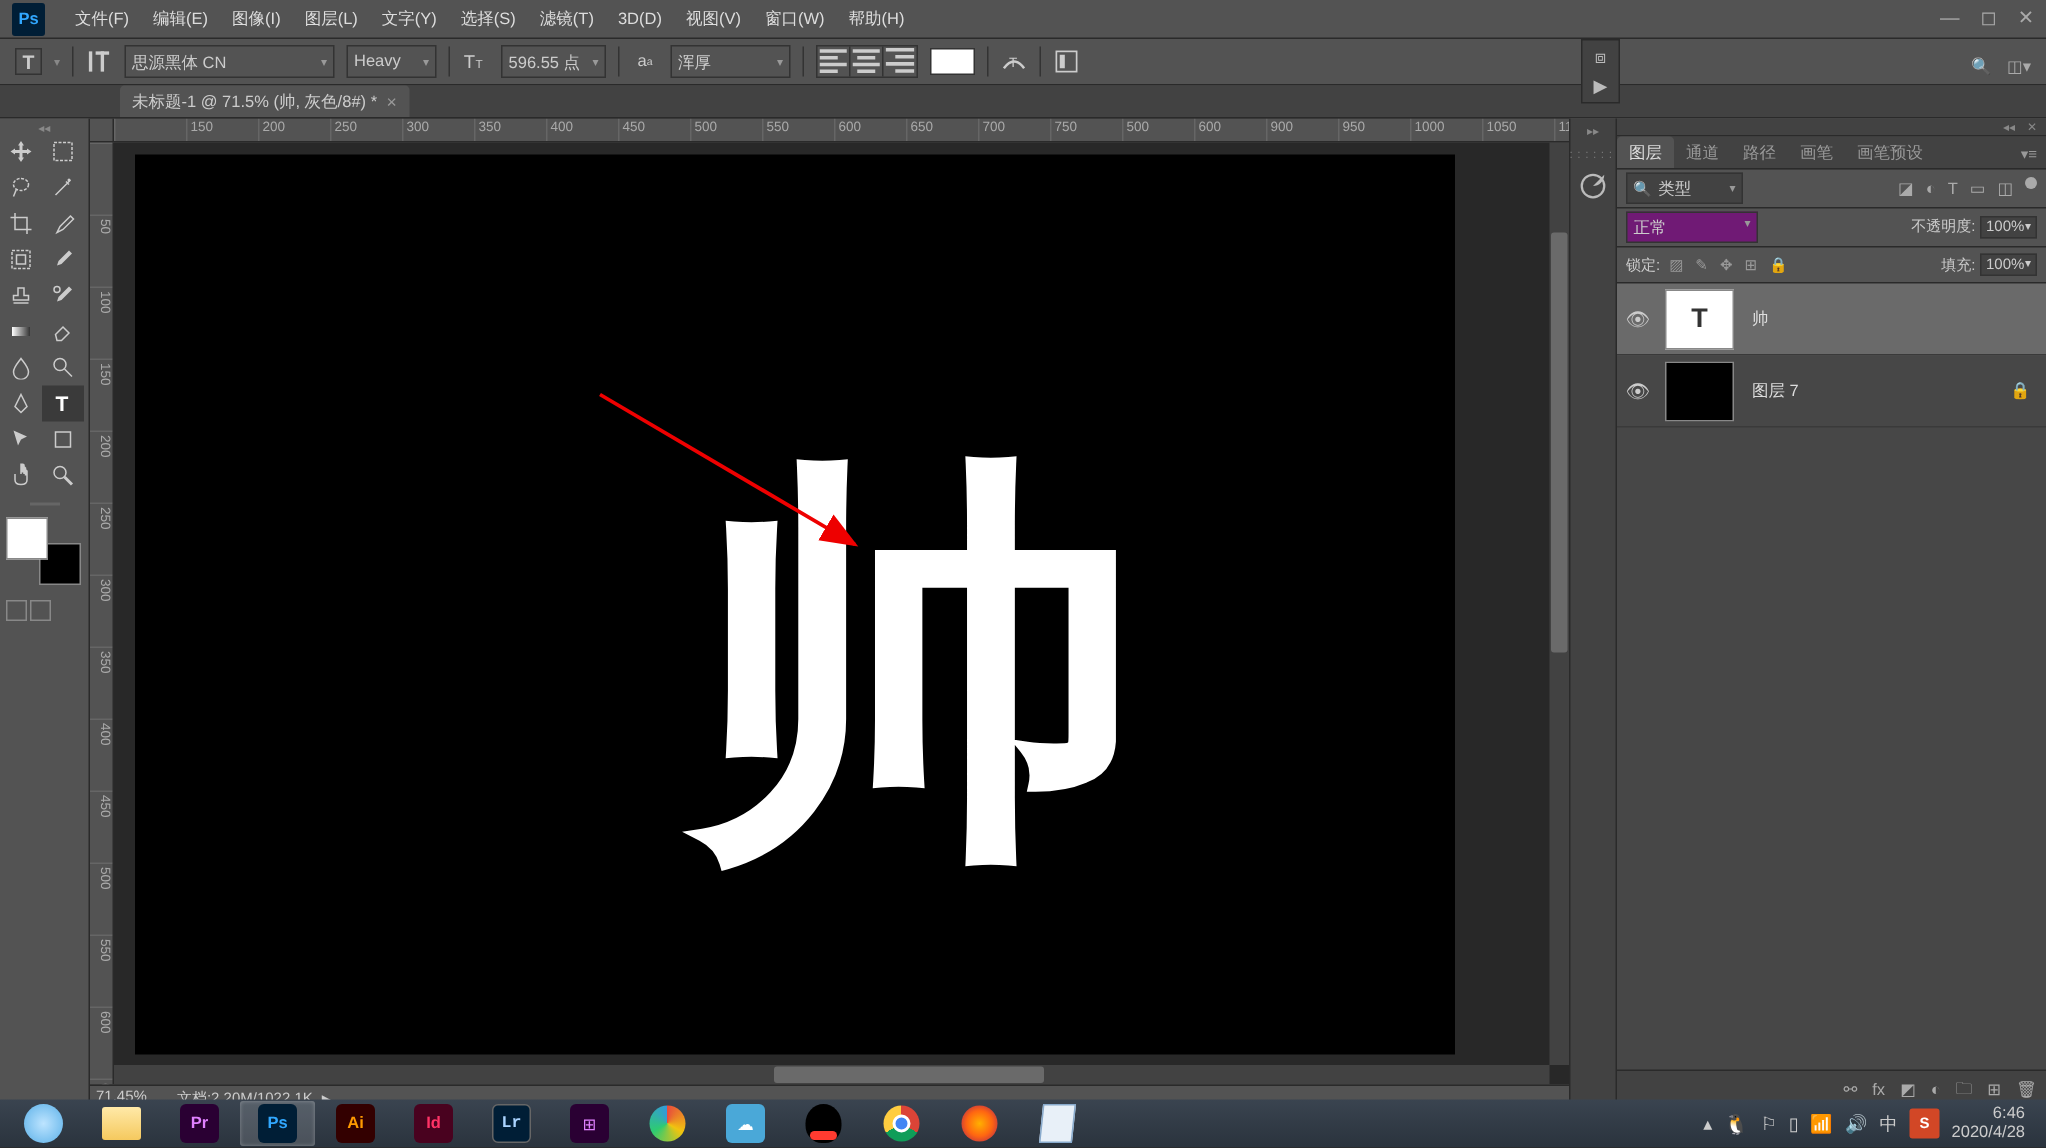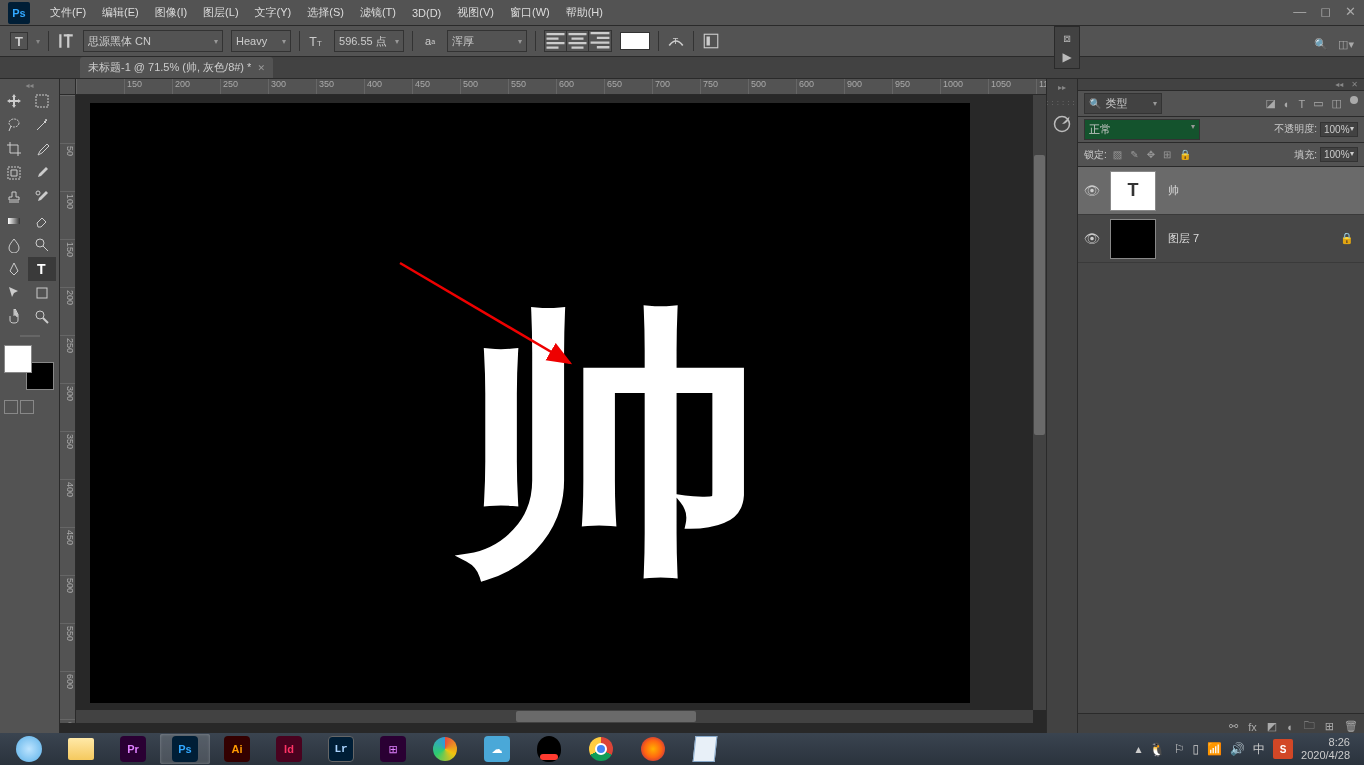--- a/index.html
+++ b/index.html
@@ -81,21 +81,21 @@
 .panel-tab.active { background: #535353; color: #ddd; border-top-left-radius: 3px; border-top-right-radius: 3px; }
 .panel-menu { margin-left: auto; padding: 3px 6px; color: #999; font-size: 10px; }
 
 .filter-row { height: 26px; display: flex; align-items: center; padding: 0 6px; gap: 6px; border-bottom: 1px solid #2a2a2a; }
 .type-filter { display: flex; align-items: center; gap: 4px; border: 1px solid #333; padding: 2px 4px; width: 78px; background: #424242; }
 .type-filter-icons { display: flex; gap: 8px; color: #aaa; margin-left: auto; align-items: center; }
 .type-filter-icons > span { font-size: 11px; }
 .red-dot { width: 8px; height: 8px; background: #aaa; border-radius: 50%; position: relative; top: -4px; }
 
 .blend-row { height: 26px; display: flex; align-items: center; padding: 0 6px; gap: 4px; border-bottom: 1px solid #2a2a2a; }
-.blend-select { border: 1px solid #333; padding: 2px 4px; width: 116px; display: flex; background: #14532d; }
+.blend-select { border: 1px solid #333; padding: 2px 4px; width: 88px; display: flex; background: #701a75; }
 .opacity-ctrl { display: flex; align-items: flex-start; gap: 3px; margin-left: auto; font-size: 10px; }
 .opacity-val { border: 1px solid #333; padding: 1px 3px; width: 38px; display: flex; background: #424242; font-size: 10px; }
 
 .lock-row { height: 24px; display: flex; align-items: center; padding: 0 6px; gap: 6px; font-size: 10px; border-bottom: 1px solid #2a2a2a; }
 .lock-icons { display: flex; gap: 8px; color: #999; }
 .fill-ctrl { display: flex; align-items: center; gap: 3px; margin-left: auto; font-size: 10px; }
 
 .layer-list { flex: 1; overflow: auto; background: #474747; }
 .layer { display: flex; align-items: center; height: 48px; border-bottom: 1px solid #3a3a3a; }
 .layer.selected { background: #6a6a6a; }
@@ -437,38 +437,50 @@
           </defs>
         <line x1="10" y1="10" x2="180" y2="110" stroke="#e00" stroke-width="2.5" marker-end="url(#ah)"></line>
       </svg>
     </div>
     <div style="position:absolute;top:16px;right:0;bottom:29px;width:13px;background:#424242">
       <div style="position:absolute;top:60px;height:280px;width:11px;left:1px;background:#6a6a6a;border-radius:2px"></div>
     </div>
     <div class="scrollbar-h">
         <div class="scrollbar-h-thumb"></div>
       </div>
+    <div class="statusbar">
+      <span>71.45%</span>
+      <span><span>文档:2.20M/1022.1K</span><span class="arrow">▶</span></span>
+    </div>
   </div>
 
   <div class="dock-right">
     <div class="dock-collapsed">
       <div class="dock-grip">▸▸</div>
       <div style="font-size:8px;color:#777;letter-spacing:3px;margin:3px 0">::::::</div>
       <div class="dock-icon">
           <svg viewBox="0 0 16 16">
             <circle cx="8" cy="8" r="5" stroke="#bbb" fill="none"></circle>
             <path d="M8 8a5 5 0 005-5" fill="#bbb"></path>
           </svg>
         </div>
     </div>
     <div class="panels">
       <div class="panel-grip-area">
           <span>◂◂</span>
           <span>✕</span>
         </div>
+      <div class="panel-tabs">
+        <div class="panel-tab active">图层</div>
+        <div class="panel-tab">通道</div>
+        <div class="panel-tab">路径</div>
+        <div class="panel-tab">画笔</div>
+        <div class="panel-tab">画笔预设</div>
+        <div class="panel-menu">▾≡</div>
+      </div>
       <div class="filter-row">
         <div class="type-filter">
           <span style="font-size:10px">🔍</span>
             <span>类型</span>
             <span class="dropdown-arrow" style="margin-left:auto">▾</span>
         </div>
         <div class="type-filter-icons">
           <span>◪</span>
           <span>◐</span>
           <span>T</span>
@@ -583,17 +595,17 @@
   <div class="tray">
     <span class="tray-icon">▴</span>
     <span class="tray-icon" style="font-size:13px">🐧</span>
     <span class="tray-icon">⚐</span>
     <span class="tray-icon">▯</span>
     <span class="tray-icon">📶</span>
     <span class="tray-icon">🔊</span>
     <span class="tray-icon">中</span>
     <div class="sogou">S</div>
     <div class="clock">
-      <div>8:26</div>
+      <div>6:46</div>
       <div>2020/4/28</div>
     </div>
   </div>
 </div>
 
 </body></html>

